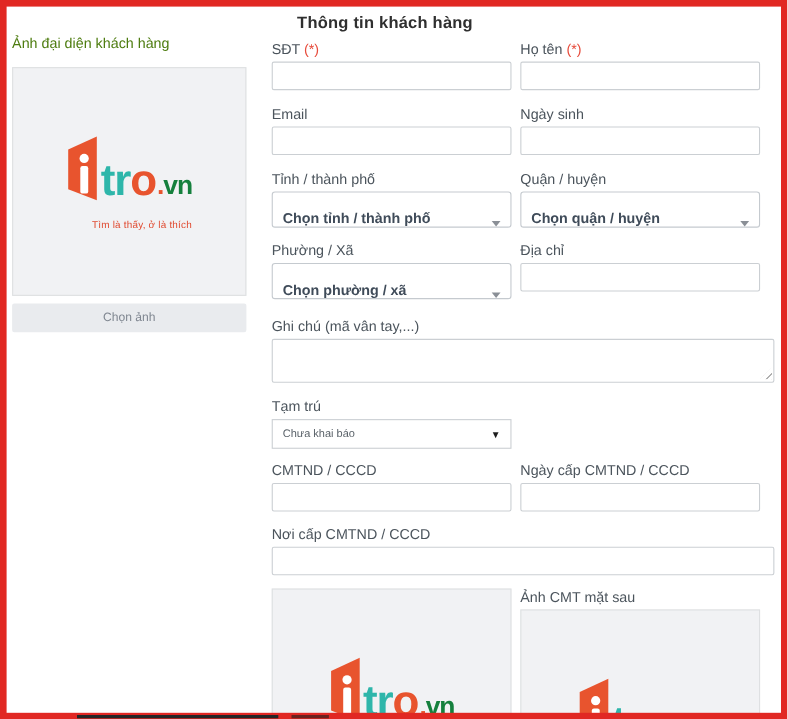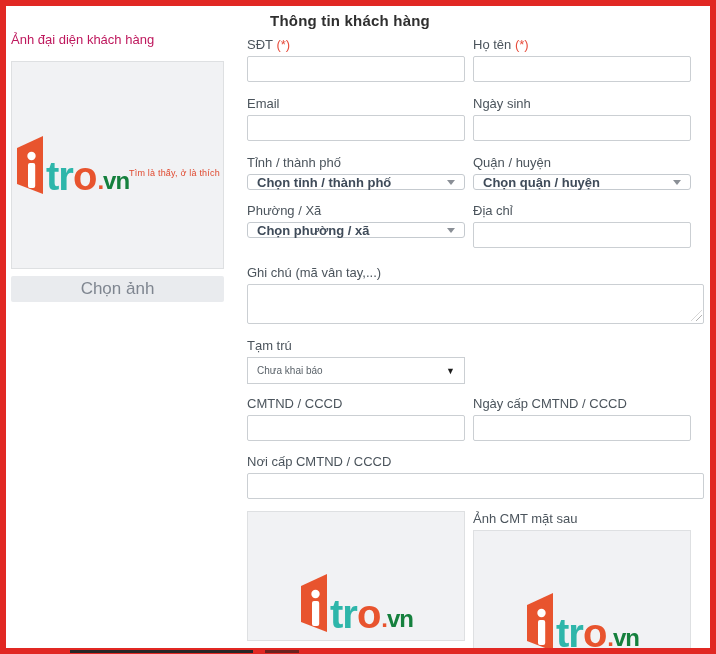--- a/index.html
+++ b/index.html
@@ -12,34 +12,34 @@
     position:absolute; inset:0; border:6px solid #e12823;
     pointer-events:none; z-index:8;
   }
   .page-title {
     position:absolute; top:12px; left:0; width:700px; text-align:center;
     font-size:15px; font-weight:bold; color:#2f2f2f; letter-spacing:.2px;
   }
 
   
   .left-col { position:absolute; left:11px; top:32px; width:213px; }
-  .sec-label { font-size:13px; color:#be185d; line-height:16px; margin-bottom:13px; }
+  .sec-label { font-size:13px; color:#4d7c0f; line-height:16px; margin-bottom:13px; }
   .avatar-box {
     width:213px; height:208px; background:#f1f2f4; border:1px solid #dee0e2;
     display:flex; align-items:center; justify-content:center;
   }
   .choose-btn {
     margin-top:7px; width:213px; height:26px; border:none; border-radius:2px;
-    background:#e9ebee; color:#7f8690; font-size:17px; cursor:pointer;
+    background:#e9ebee; color:#7f8690; font-size:11px; cursor:pointer;
     font-family:"Liberation Sans", sans-serif;
     display:flex; align-items:center; justify-content:center;
   }
 
   
-  .logo { display:flex; flex-direction:row; align-items:center; }
+  .logo { display:flex; flex-direction:column; align-items:flex-end; }
   .logo-main { display:flex; align-items:flex-end; }
   .logo-door { display:block; }
   .lt { font-weight:bold; letter-spacing:-1px; }
   .lt-tr { color:#2eb6aa; font-size:40px; line-height:30px; margin-left:1px; margin-bottom:5px; }
   .lt-o  { color:#e8542e; font-size:40px; line-height:30px; margin-bottom:5px; }
   .lt-dot{ color:#e8542e; font-size:24px; line-height:20px; margin-left:1px; margin-bottom:5px; }
   .lt-vn { color:#15803d; font-size:24px; line-height:20px; margin-bottom:5px; }
   .logo-tagline {
     font-size:9px; font-weight:normal; color:#e0492f; margin-top:15px;
     letter-spacing:.2px; white-space:nowrap;
@@ -51,22 +51,22 @@
   .fcol { width:218px; }
   .fcol-full { width:457px; }
   .flabel { display:block; font-size:13px; color:#4b545c; line-height:16px; margin-bottom:3px; }
   .req { color:#e74c3c; }
   .txt {
     width:100%; height:26px; border:1px solid #cbcfd3; border-radius:2px;
     padding:0 8px; font:13px "Liberation Sans", sans-serif; color:#333;
     background:#fff; display:block;
   }
   .select2 {
-    width:100%; height:16px; border:1px solid #c5cacf; border-radius:3px;
-    background:#fff; display:flex; align-items:center; justify-content:space-between;
+    width:100%; height:33px; border:1px solid #c5cacf; border-radius:3px;
+    background:#fff; display:flex; align-items:flex-end; justify-content:space-between;
     padding:0 9px; cursor:pointer;
   }
   .select2-text { font-size:13px; font-weight:bold; color:#3f4b59; }
   .caret-down {
     width:0; height:0; border-left:4px solid transparent;
     border-right:4px solid transparent; border-top:5px solid #8a8f96;
   }
   .ta-wrap { position:relative; width:457px; }
   textarea.note {
     width:457px; height:40px; border:1px solid #cbcfd3; border-radius:2px;

